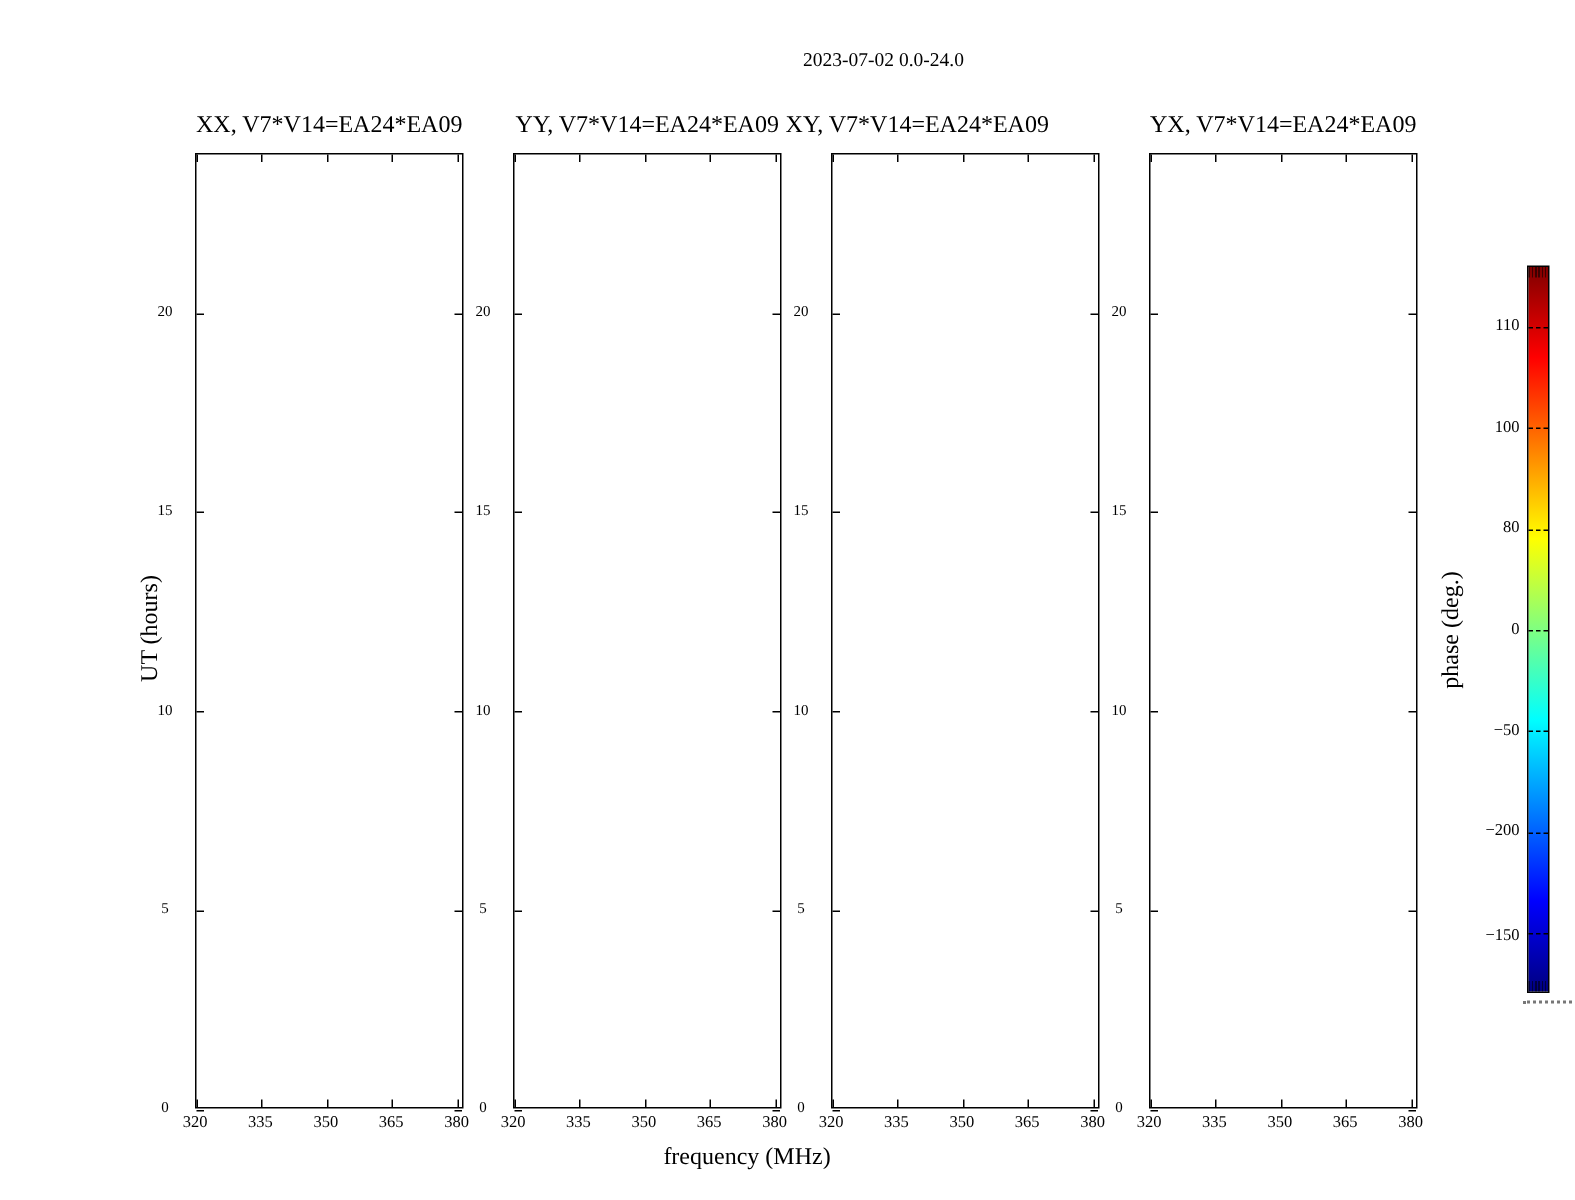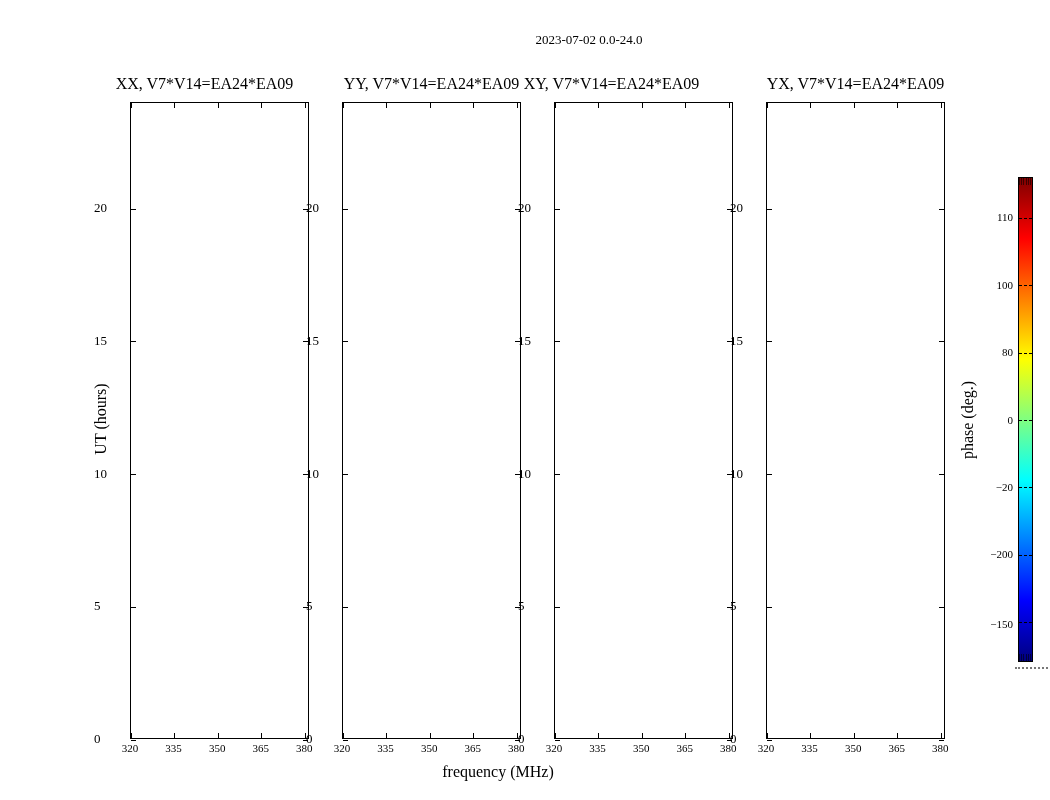--- a/index.html
+++ b/index.html
@@ -19,22 +19,22 @@
   .panel-title {
     position: absolute; top: 55px; width: 179px; text-align: center;
     font-size: 16px; line-height: 1.15; white-space: nowrap;
   }
   .tickmark { position: absolute; background: #000; }
   .xticklabel {
     position: absolute; top: 722px; transform: translateX(-50%);
     font-size: 11px; line-height: 1.1; white-space: nowrap;
   }
   .yticklabel {
-    position: absolute; width: 32px; text-align: left; transform: translateY(-50%);
-    font-size: 13px; line-height: 1.1; white-space: nowrap;
+    position: absolute; width: 32px; text-align: center; transform: translateY(-50%);
+    font-size: 10px; line-height: 1.1; white-space: nowrap;
   }
   .axis-label-x {
     position: absolute; top: 743px; left: 498px; transform: translateX(-50%);
     font-size: 16px; line-height: 1.15; white-space: nowrap;
   }
   .axis-label-y {
     position: absolute; top: 399px; left: 101px;
     transform: translate(-50%,-50%) rotate(-90deg);
     font-size: 16px; line-height: 1.15; white-space: nowrap;
   }
@@ -70,21 +70,21 @@
     font-size: 16px; line-height: 1.15; white-space: nowrap;
   }
 </style>
 </head>
 <body>
 
 <div class="fig">
 
   <div class="suptitle">2023-07-02 0.0-24.0</div>
 
-  <div class="panel-title" style="left:115px">XX, V7*V14=EA24*EA09</div>
+  <div class="panel-title" style="left:130px">XX, V7*V14=EA24*EA09</div>
   <div class="panel-title" style="left:342px">YY, V7*V14=EA24*EA09</div>
   <div class="panel-title" style="left:522px">XY, V7*V14=EA24*EA09</div>
   <div class="panel-title" style="left:766px">YX, V7*V14=EA24*EA09</div>
 
   <div class="panel" id="panel-0" style="left:130px">
       <div class="tickmark" style="left: -0.5px; bottom: 0px; width: 1px; height: 5px;"></div>
       <div class="tickmark" style="left: -0.5px; top: 0px; width: 1px; height: 5px;"></div>
       <div class="tickmark" style="left: 43.0877px; bottom: 0px; width: 1px; height: 5px;"></div>
       <div class="tickmark" style="left: 43.0877px; top: 0px; width: 1px; height: 5px;"></div>
       <div class="tickmark" style="left: 86.6753px; bottom: 0px; width: 1px; height: 5px;"></div>
@@ -225,16 +225,16 @@
     <div class="xticklabel" style="left: 940.351px;">380</div>
     <div class="yticklabel" style="left: 730px; top: 719px;">0</div>
     <div class="yticklabel" style="left: 730px; top: 586.292px;">5</div>
     <div class="yticklabel" style="left: 730px; top: 453.583px;">10</div>
     <div class="yticklabel" style="left: 730px; top: 320.875px;">15</div>
     <div class="yticklabel" style="left: 730px; top: 188.167px;">20</div>
     <div class="cbticklabel" style="top: 197.417px;">110</div>
     <div class="cbticklabel" style="top: 264.778px;">100</div>
     <div class="cbticklabel" style="top: 332.139px;">80</div>
     <div class="cbticklabel" style="top: 399.5px;">0</div>
-    <div class="cbticklabel" style="top: 466.861px;">−20</div>
+    <div class="cbticklabel" style="top: 466.861px;">−50</div>
     <div class="cbticklabel" style="top: 534.222px;">−200</div>
     <div class="cbticklabel" style="top: 604px;">−150</div>
   </div>
 
 </body></html>

